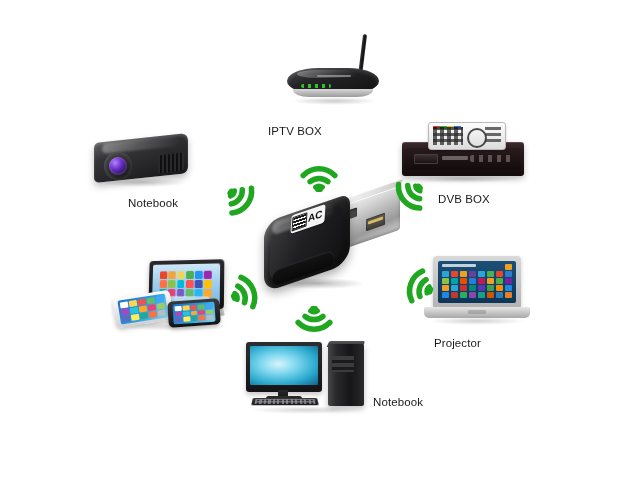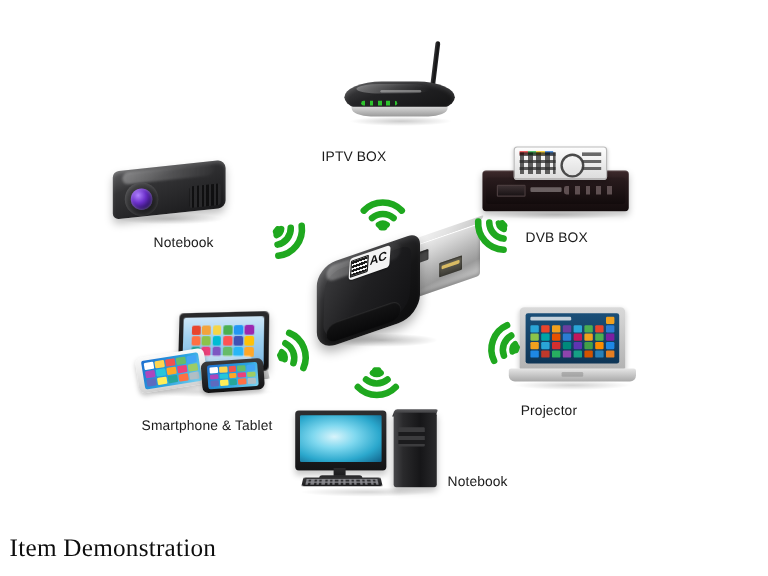--- a/index.html
+++ b/index.html
@@ -700,21 +700,20 @@
               <i style="background: rgb(255, 238, 88);"></i>
               <i style="background: rgb(38, 166, 154);"></i>
               <i style="background: rgb(255, 112, 67);"></i>
               <i style="background: rgb(176, 190, 197);"></i>
             </div>
         </div>
       </div>
       <div class="sptab-shadow"></div>
     </div>
   </div>
-  <div class="node-label" id="label-smartphone-tablet" style="position: absolute; left: 118px; top: 346px;">Smartphone &amp; Tablet</div>
 
   <div class="node" id="node-projector" style="left: 88px; top: 128px;">
     <div class="proj">
       <div class="proj-body"></div>
       <div class="proj-topgloss"></div>
       <div class="proj-vents"></div>
       <div class="proj-lens-ring"></div>
       <div class="proj-lens"></div>
       <div class="proj-shadow"></div>
     </div>
@@ -794,15 +793,14 @@
           <g fill="none" stroke="#1FA81F" stroke-linecap="round">
             <path d="M4.5 20 A16 16 0 0 1 27.5 20" stroke-width="4"></path>
             <path d="M9.5 24.5 A10 10 0 0 1 22.5 24.5" stroke-width="4"></path>
             <path d="M13.5 28.5 A4.6 4.6 0 0 1 18.5 28.5" stroke-width="3.6"></path>
           </g>
           <circle cx="16" cy="29.4" r="3.1" fill="#1FA81F"></circle>
         </svg>
       </div>
     </div>
 
-  <div class="caption">Item Demonstration</div>
 
 </div>
 
 </body></html>

